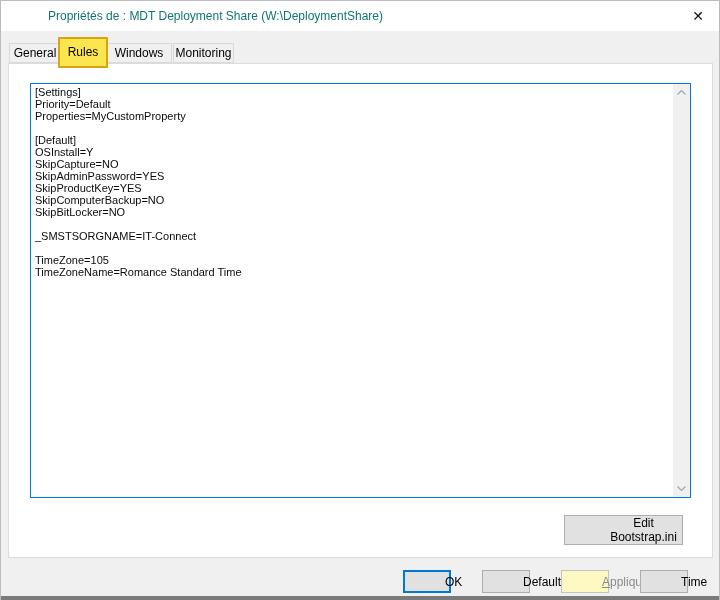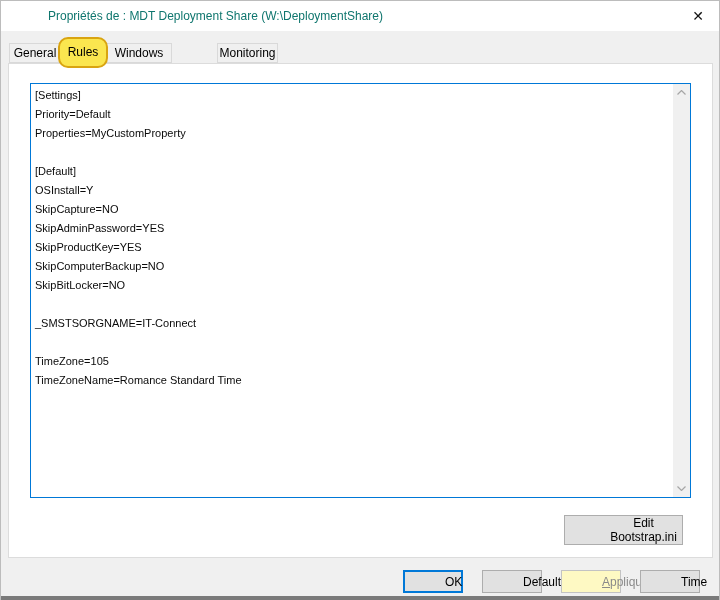--- a/index.html
+++ b/index.html
@@ -36,28 +36,28 @@
   .tab {
     position:absolute; top:42px; height:20px;
     background:#f0f0f0;
     border:1px solid #d9d9d9;
     font-size:12px; color:#000;
     text-align:center; line-height:18px;
     cursor:default;
   }
   .tab-general   { left:8px;   width:52px; }
   .tab-windowspe { left:105px; width:66px; }
-  .tab-monitoring{ left:172px; width:61px;margin-left:44px; }
+  .tab-monitoring{ left:172px; width:61px; }
 
   
   .tab-rules {
     position:absolute; left:57px; top:36px; width:50px; height:31px;
     background:#fbe64f;
     border:2px solid #d9a411;
-    border-radius:10px;
+    border-radius:1px;
     z-index:3;
     font-size:12px; color:#000;
     text-align:center; line-height:26px;
     cursor:default;
   }
 
   
   .tab-panel {
     position:absolute; left:7px; top:62px; width:705px; height:495px;
     background:#ffffff;
@@ -67,21 +67,21 @@
   
   .editor {
     position:absolute; left:29px; top:82px; width:661px; height:415px;
     background:#ffffff;
     border:1px solid #0078d7;
   }
   .editor pre {
     position:absolute; left:0; top:0; right:17px; bottom:0;
     margin:0; padding:2px 2px 0 4px;
     font-family:"Liberation Sans", sans-serif;
-    font-size:11px; line-height:19px;
+    font-size:11px; line-height:12px;
     color:#0a0a0a;
     white-space:pre;
     overflow:hidden;
   }
   .scrollbar {
     position:absolute; right:0; top:0; bottom:0; width:17px;
     background:#f0f0f0;
   }
   .sb-btn {
     position:absolute; left:0; width:17px; height:17px;
@@ -94,21 +94,21 @@
   
   .btn {
     position:absolute;
     background:#e1e1e1;
     border:1px solid #adadad;
     font-family:"Liberation Sans", sans-serif;
     font-size:12px; color:#000;
     cursor:pointer;
   }
   .btn-edit-bootstrap { left:563px; top:514px; width:119px; height:30px; }
-  .btn-row { top:569px; height:23px; width:60px; }
+  .btn-row { top:569px; height:23px; width:48px; }
   .btn-ok      { left:402px; border:2px solid #0078d7; }
   .btn-cancel  { left:481px; }
   .btn-apply   { left:560px; background:#fef9c3; border-color:#c3c3c3; color:#8a8a8a; cursor:default; }
   .btn-help    { left:639px; }
   .btn .lbl { display:block; width:100%; text-align:center;padding-left:40px; }
   .btn-apply .lbl::first-letter { text-decoration:underline; }
 
   
   .footer {
     position:absolute; left:0; right:0; top:557px; height:38px;

